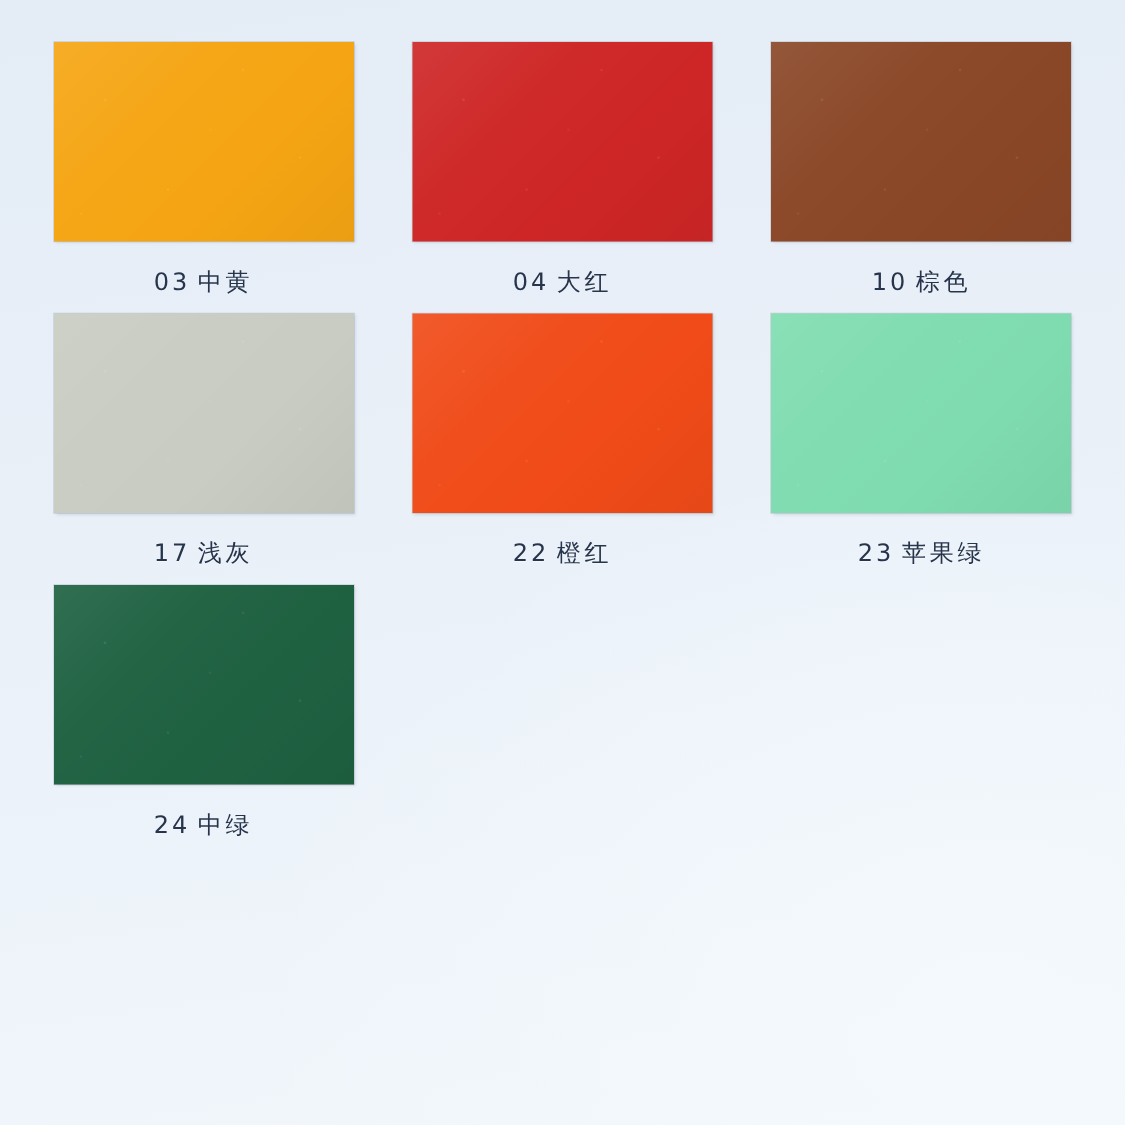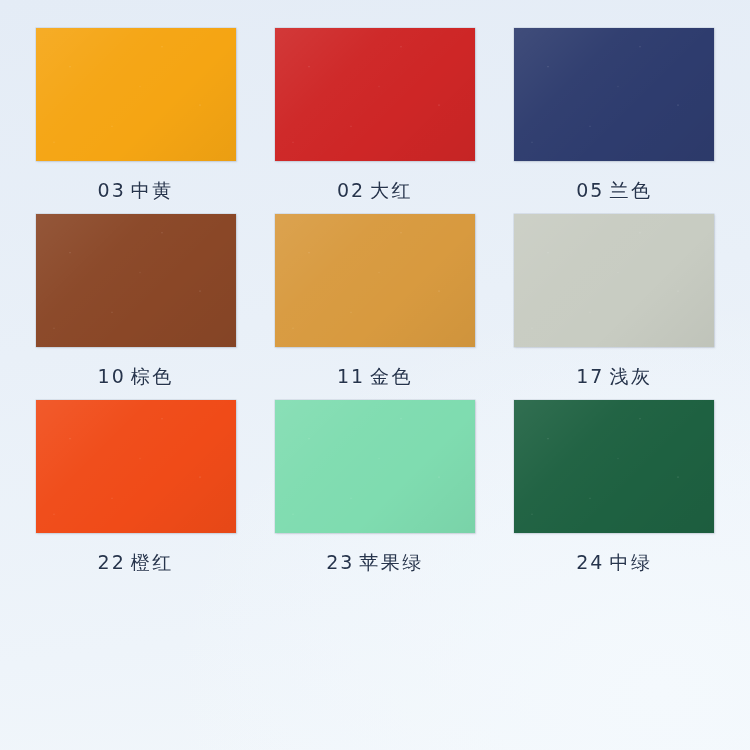--- a/index.html
+++ b/index.html
@@ -80,21 +80,21 @@
       radial-gradient(circle at 63% 14%, rgba(255,255,255,0.45) 0.6px, transparent 1.2px),
       radial-gradient(circle at 82% 58%, rgba(255,255,255,0.45) 0.6px, transparent 1.2px),
       radial-gradient(circle at 38% 74%, rgba(255,255,255,0.40) 0.6px, transparent 1.2px),
       radial-gradient(circle at 9% 86%, rgba(255,255,255,0.35) 0.6px, transparent 1.2px),
       radial-gradient(circle at 52% 44%, rgba(255,255,255,0.30) 0.6px, transparent 1.2px);
     pointer-events: none;
   }
 
   .chip-label {
     margin-top: 17px;
-    font-size: 19px;
+    font-size: 16px;
     letter-spacing: 1.6px;
     color: #26344c;
     white-space: nowrap;
     text-align: center;
     font-family: "DejaVu Sans", "Liberation Sans", sans-serif;
     text-shadow: 0 0.5px 0.5px rgba(255,255,255,0.5);
   }
   .chip-label .code {
     letter-spacing: 2px;
   }
@@ -116,51 +116,35 @@
       <div class="chip-label">
         <span class="code">03</span><span class="cname">中黄</span>
       </div>
     </div>
 
     <div class="cell">
       <div class="chip-wrap">
         <div class="chip" style="background-color: rgb(206, 38, 38);"></div>
       </div>
       <div class="chip-label">
-        <span class="code">02</span><span class="cname">大红</span>
+        <span class="code">04</span><span class="cname">大红</span>
       </div>
     </div>
 
-    <div class="cell">
-      <div class="chip-wrap">
-        <div class="chip" style="background-color: rgb(46, 60, 110);"></div>
-      </div>
-      <div class="chip-label">
-        <span class="code">05</span><span class="cname">兰色</span>
-      </div>
-    </div>
 
 
     <div class="cell">
       <div class="chip-wrap">
         <div class="chip" style="background-color: rgb(138, 71, 39);"></div>
       </div>
       <div class="chip-label">
         <span class="code">10</span><span class="cname">棕色</span>
       </div>
     </div>
 
-    <div class="cell">
-      <div class="chip-wrap">
-        <div class="chip" style="background-color: rgb(216, 154, 63);"></div>
-      </div>
-      <div class="chip-label">
-        <span class="code">11</span><span class="cname">金色</span>
-      </div>
-    </div>
 
 
     <div class="cell">
       <div class="chip-wrap">
         <div class="chip" style="background-color: rgb(200, 204, 194);"></div>
       </div>
       <div class="chip-label">
         <span class="code">17</span><span class="cname">浅灰</span>
       </div>
     </div>

